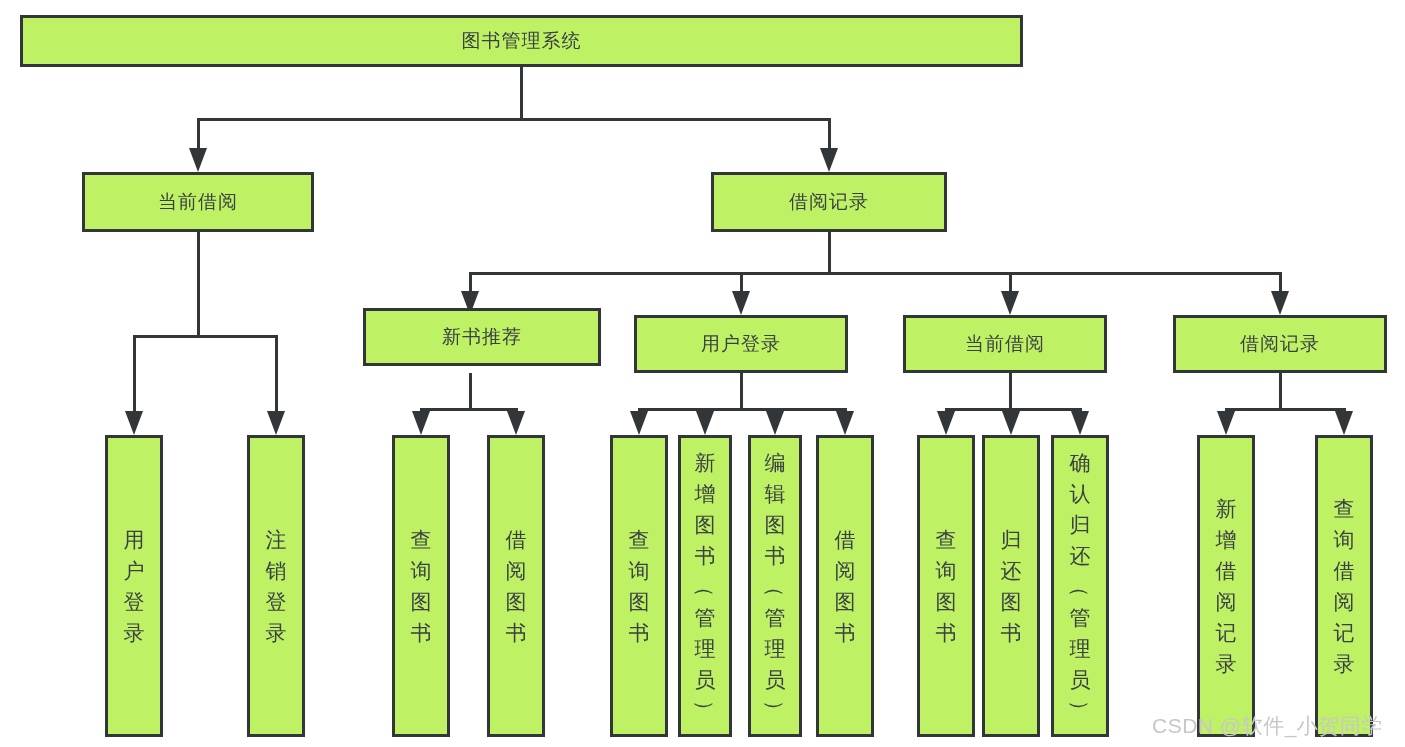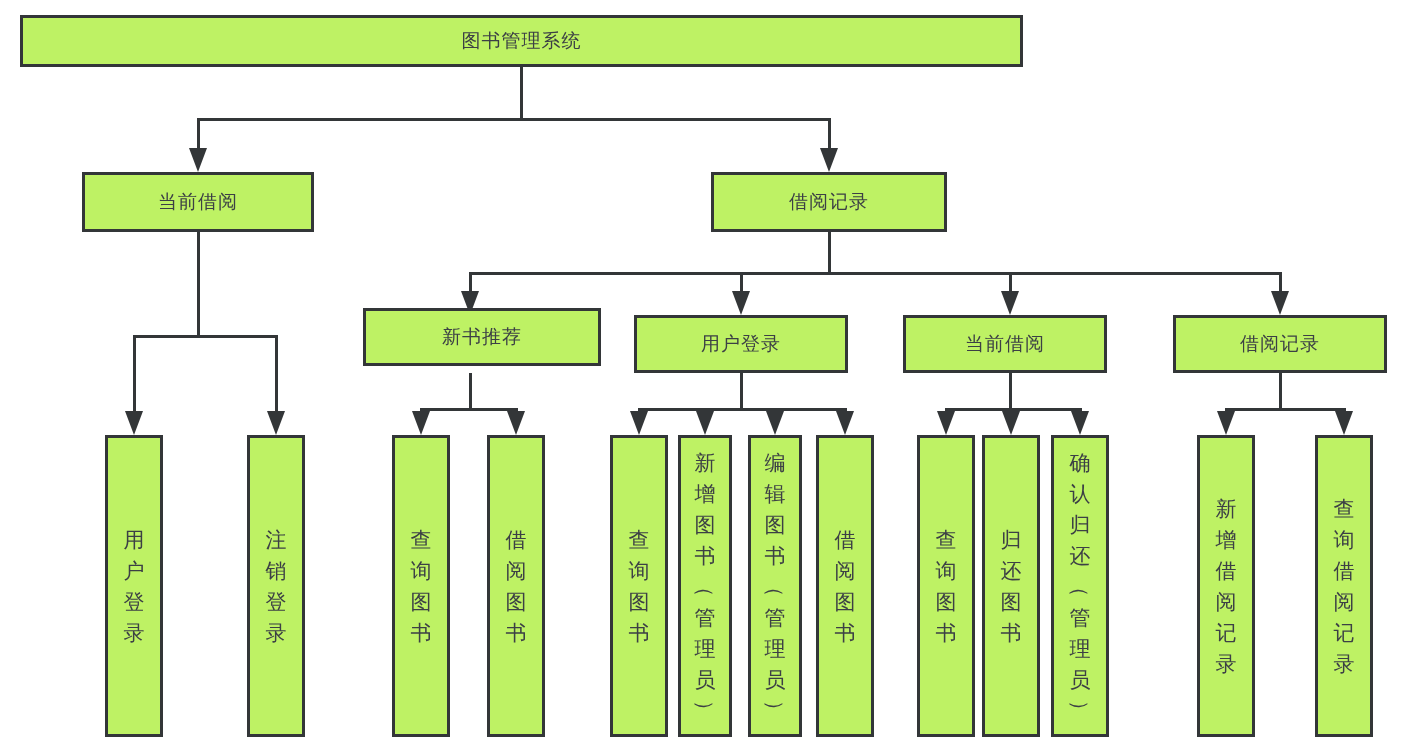--- a/index.html
+++ b/index.html
@@ -236,13 +236,14 @@
     <span class="vtext">
         <span>查</span>
         <span>询</span>
         <span>借</span>
         <span>阅</span>
         <span>记</span>
         <span>录</span>
       </span>
   </div>
 
+  <div class="wm">CSDN @软件_小贺同学</div>
 </div>
 
 </body></html>

